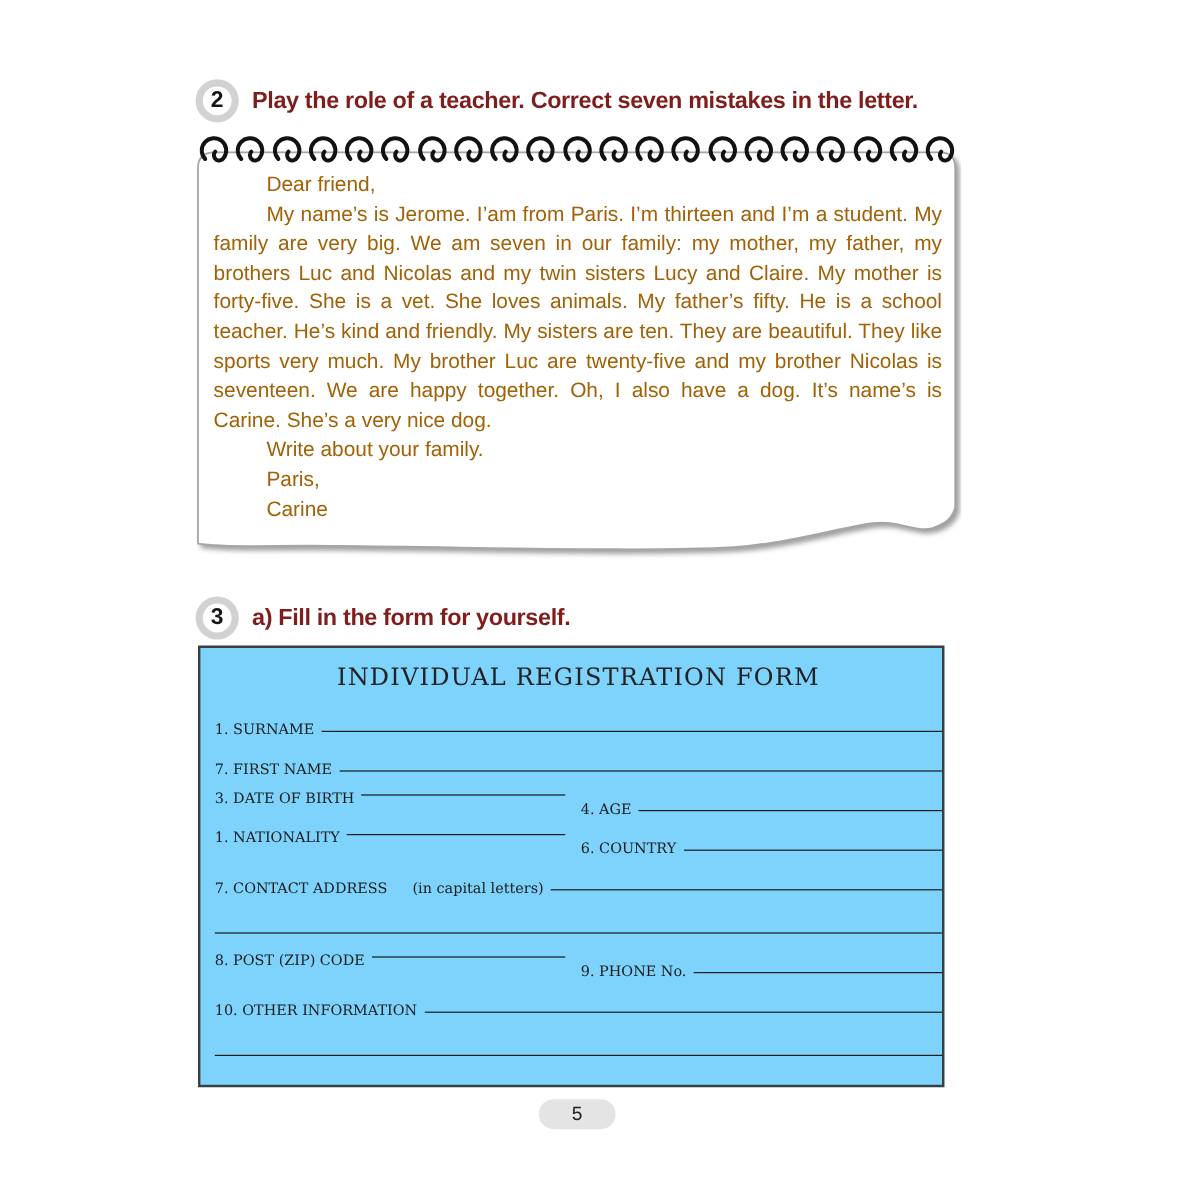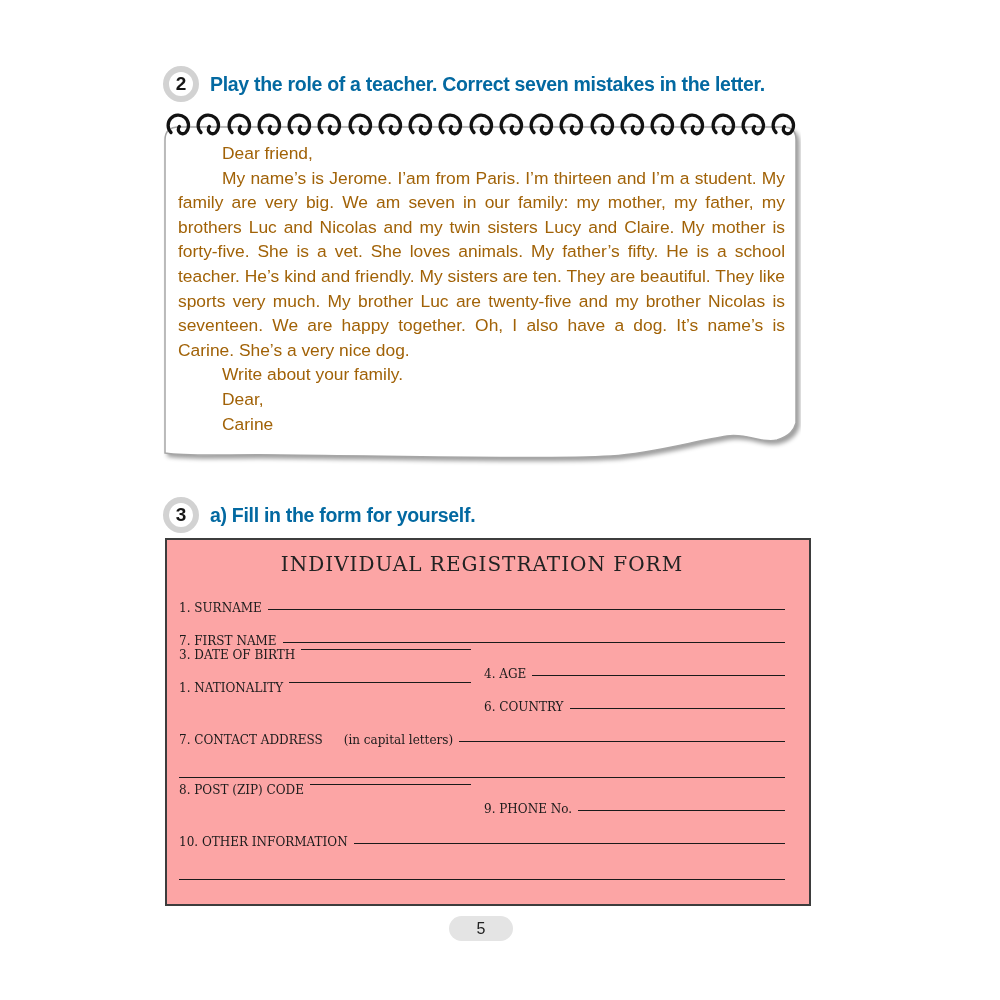--- a/index.html
+++ b/index.html
@@ -8,21 +8,21 @@
     font-family:"Liberation Sans", sans-serif;color:#111;overflow:hidden;
   }
   
   .ex-header{position:absolute;left:163px;display:flex;align-items:center;gap:11px;}
   .ex-badge{
     width:24px;height:24px;border:6px solid #d2d2d2;border-radius:50%;
     background:#fff;display:flex;align-items:center;justify-content:center;
     font-weight:bold;font-size:19px;color:#161616;flex:0 0 auto;
   }
   .ex-instruction{
-    font-weight:bold;font-size:19.5px;letter-spacing:-0.3px;color:#0369a1;
+    font-weight:bold;font-size:19.5px;letter-spacing:-0.3px;color:#7f1d1d;
     white-space:nowrap;
   }
   #ex2-header{top:66px;}
   #ex3-header{top:497px;}
 
   
   #paper-svg{position:absolute;left:163px;top:123px;width:638px;height:348px;}
   #paper-svg path{
     fill:#ffffff;stroke:#a6a6a6;stroke-width:1.5;
     filter:drop-shadow(3px 3px 2px rgba(0,0,0,0.38));
@@ -37,39 +37,39 @@
   #letter-text{
     position:absolute;left:178px;top:141px;width:607px;
     font-size:17.4px;line-height:24.6px;color:#a16207;
   }
   #letter-text .indent{padding-left:44px;}
   #letter-text p{margin:0;text-indent:44px;text-align:justify;text-align-last:left;}
 
   
   #form-box{
     position:absolute;left:165px;top:538px;width:606px;height:344px;
-    border:2px solid #3d3d3d;background:#fca5a5;
-    padding:10px 24px 10px 12px;
+    border:2px solid #3d3d3d;background:#7dd3fc;
+    padding:10px 0 10px 12px;
     font-family:"DejaVu Serif","Liberation Serif",serif;color:#1b1b1b;
   }
   #form-title{
     text-align:center;font-size:20px;letter-spacing:1px;margin-top:2px;
     color:#222;
   }
   #form-rows{margin-top:6px;}
   .frow{display:flex;align-items:flex-end;height:33px;font-size:12px;}
   .frow.cont{height:36px;}
   .flabel{white-space:nowrap;}
   .fnote{white-space:nowrap;margin-left:21px;}
   .blank{
     flex:1 1 auto;border-bottom:1.7px solid #1a1a1a;height:1px;
     margin-bottom:5px;margin-left:6px;min-width:20px;
   }
   .blank.full{margin-left:0;}
-  .col1{flex:0 0 292px;display:flex;align-items:flex-start;height:100%;}
+  .col1{flex:0 0 292px;display:flex;align-items:center;height:100%;}
   .lbl2{margin-left:13px;white-space:nowrap;}
 
   
   #page-pill{
     position:absolute;left:449px;top:916px;width:64px;height:25px;
     background:#e4e4e4;border-radius:13px;
     display:flex;align-items:center;justify-content:center;
     font-size:16px;color:#222;
   }
 </style>
@@ -158,21 +158,21 @@
   </svg>
     <svg viewBox="0 0 27 29" aria-hidden="true">
     <path d="M 5 22.5 A 10.2 10.2 0 1 1 20.5 21.5 A 4.4 4.4 0 1 1 13.4 16.4"></path>
   </svg>
   </div>
 
 <div id="letter-text">
   <div class="indent">Dear friend,</div>
   <p>My name’s is Jerome. I’am from Paris. I’m thirteen and I’m a student. My family are very big. We am seven in our family: my mother, my father, my brothers Luc and Nicolas and my twin sisters Lucy and Claire. My mother is forty-five. She is a vet. She loves animals. My father’s fifty. He is a school teacher. He’s kind and friendly. My sisters are ten. They are beautiful. They like sports very much. My brother Luc are twenty-five and my brother Nicolas is seventeen. We are happy together. Oh, I also have a dog. It’s name’s is Carine. She’s a very nice dog.</p>
   <div class="indent">Write about your family.</div>
-  <div class="indent">Dear,</div>
+  <div class="indent">Paris,</div>
   <div class="indent">Carine</div>
 </div>
 
 <div class="ex-header" id="ex3-header">
   <div class="ex-badge">
     <span>3</span>
   </div>
   <div class="ex-instruction">a) Fill in the form for yourself.</div>
 </div>
 

